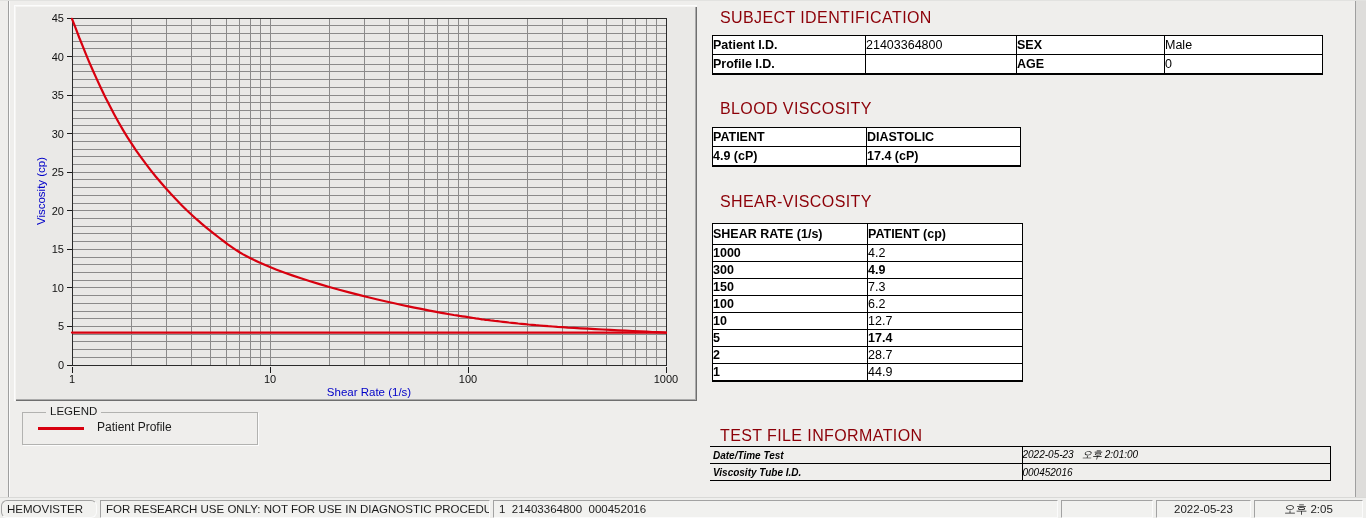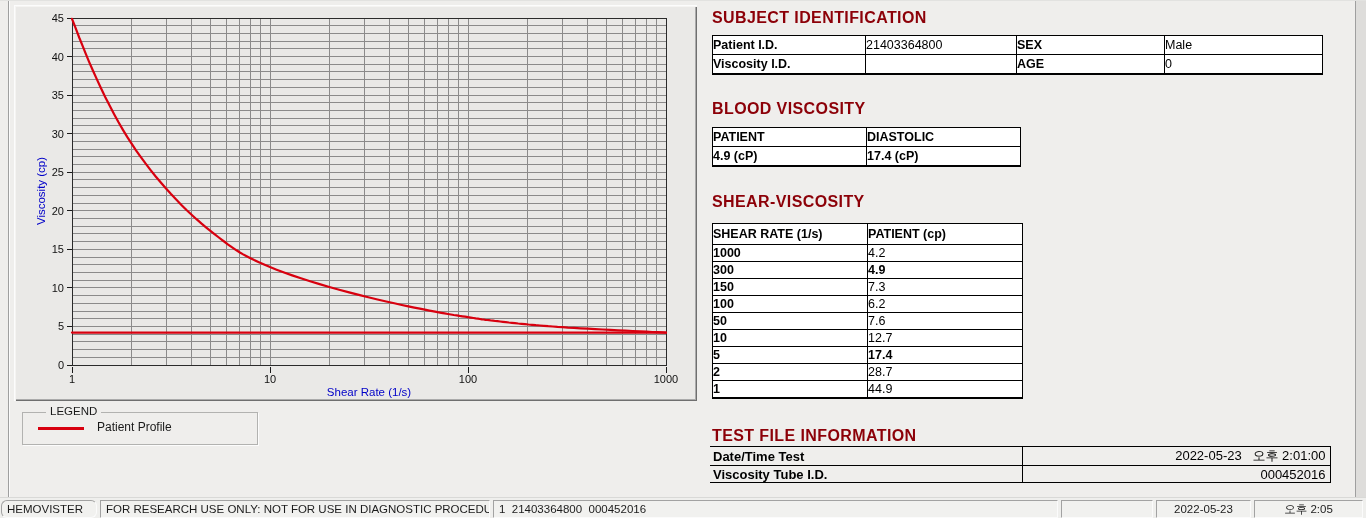--- a/index.html
+++ b/index.html
@@ -21,43 +21,43 @@
   }
   .chart-panel svg{position:absolute;left:0;top:0;font-family:"Liberation Sans",sans-serif;}
   
   .legend-box{position:absolute;left:22px;top:411px;width:234px;height:31px;
     border:1px solid #b2b2b0;background:#efeeec;box-shadow:1px 1px 0 #fcfcfc;}
   .legend-title{position:absolute;top:-8px;left:23px;background:#efeeec;padding:0 4px;
     font-size:11.5px;color:#1a1a1a;}
   .legend-line{position:absolute;left:15px;top:14px;width:46px;height:3px;background:#d8000f;}
   .legend-label{position:absolute;left:74px;top:7px;font-size:12px;color:#1a1a1a;}
   
-  .section-title{position:absolute;font-size:16px;font-weight:bold;color:#8c0008;
-    letter-spacing:.4px;white-space:pre;}
+  .section-title{position:absolute;font-size:16px;font-weight:normal;color:#8c0008;
+    letter-spacing:.4px;white-space:pre;margin-left:8px;}
   
   table.tbl{position:absolute;border-collapse:collapse;table-layout:fixed;
     font-family:"Liberation Sans",sans-serif;}
   table.tbl td{border:1px solid #000;padding:0;text-align:left;font-size:12.5px;
     color:#000;background:#fff;overflow:hidden;white-space:pre;}
   table.tbl{border:1px solid #000;border-bottom:2px solid #000;}
   td.pink{background:#f48181;font-weight:bold;}
   td.pink-red{background:#f48181;font-weight:bold;color:#7a0008;}
   td.bold{font-weight:bold;}
   td.hl{background:#a9f3ef;}
   .subject-table td{height:18px;}
   .blood-table td{height:18px;}
   .shear-table td.hd{height:20px;}
   .shear-table td{height:16px;}
   
   table.test-table{position:absolute;border-collapse:collapse;table-layout:fixed;border:0;}
   table.test-table td{border-top:1px solid #000;border-bottom:1px solid #000;
-    font-size:13px;color:#000;padding:0;height:16px;background:transparent;
-    overflow:hidden;white-space:pre;}
+    font-size:10px;color:#000;padding:0;height:16px;background:transparent;
+    overflow:hidden;white-space:pre;font-style:italic;}
   table.test-table td.tlabel{font-weight:bold;text-align:left;padding-left:3px;}
-  table.test-table td.tvalue{text-align:right;padding-right:4px;
+  table.test-table td.tvalue{padding-right:4px;
     border-left:1px solid #000;border-right:1px solid #000;}
   
   .statusbar{position:absolute;left:0;top:496px;width:1366px;height:22px;
     background:#efefed;border-top:1px solid #d9d9d7;}
   .sb-panel{position:absolute;top:2px;height:16px;line-height:16px;
     border:1px solid;border-color:#a2a2a2 #fbfbfb #fbfbfb #a2a2a2;
     background:#f1f1ef;font-size:11.5px;color:#1c1c1c;
     padding-left:5px;white-space:pre;overflow:hidden;}
   .sb-center{text-align:center;padding-left:0;}
 </style>
@@ -204,21 +204,21 @@
         <col style="width:158px">
       </colgroup>
     <tbody>
         <tr>
       <td class="pink">Patient I.D.</td>
       <td>21403364800</td>
       <td class="pink">SEX</td>
       <td>Male</td>
     </tr>
     <tr>
-      <td class="pink">Viscosity I.D.</td>
+      <td class="pink">Profile I.D.</td>
       <td></td>
       <td class="pink">AGE</td>
       <td>0</td>
     </tr>
   </tbody>
     </table>
 
   <div class="section-title" style="left:712px;top:99px;">BLOOD VISCOSITY</div>
   <table class="tbl blood-table" style="left:712px;top:126px;width:308px;">
     <colgroup>
@@ -260,24 +260,20 @@
         </tr>
         <tr>
           <td class="bold">150</td>
           <td class="">7.3</td>
         </tr>
         <tr>
           <td class="bold">100</td>
           <td class="">6.2</td>
         </tr>
         <tr>
-          <td class="bold">50</td>
-          <td class="">7.6</td>
-        </tr>
-        <tr>
           <td class="bold">10</td>
           <td class="">12.7</td>
         </tr>
         <tr>
           <td class="bold hl">5</td>
           <td class="bold hl">17.4</td>
         </tr>
         <tr>
           <td class="bold">2</td>
           <td class="">28.7</td>

